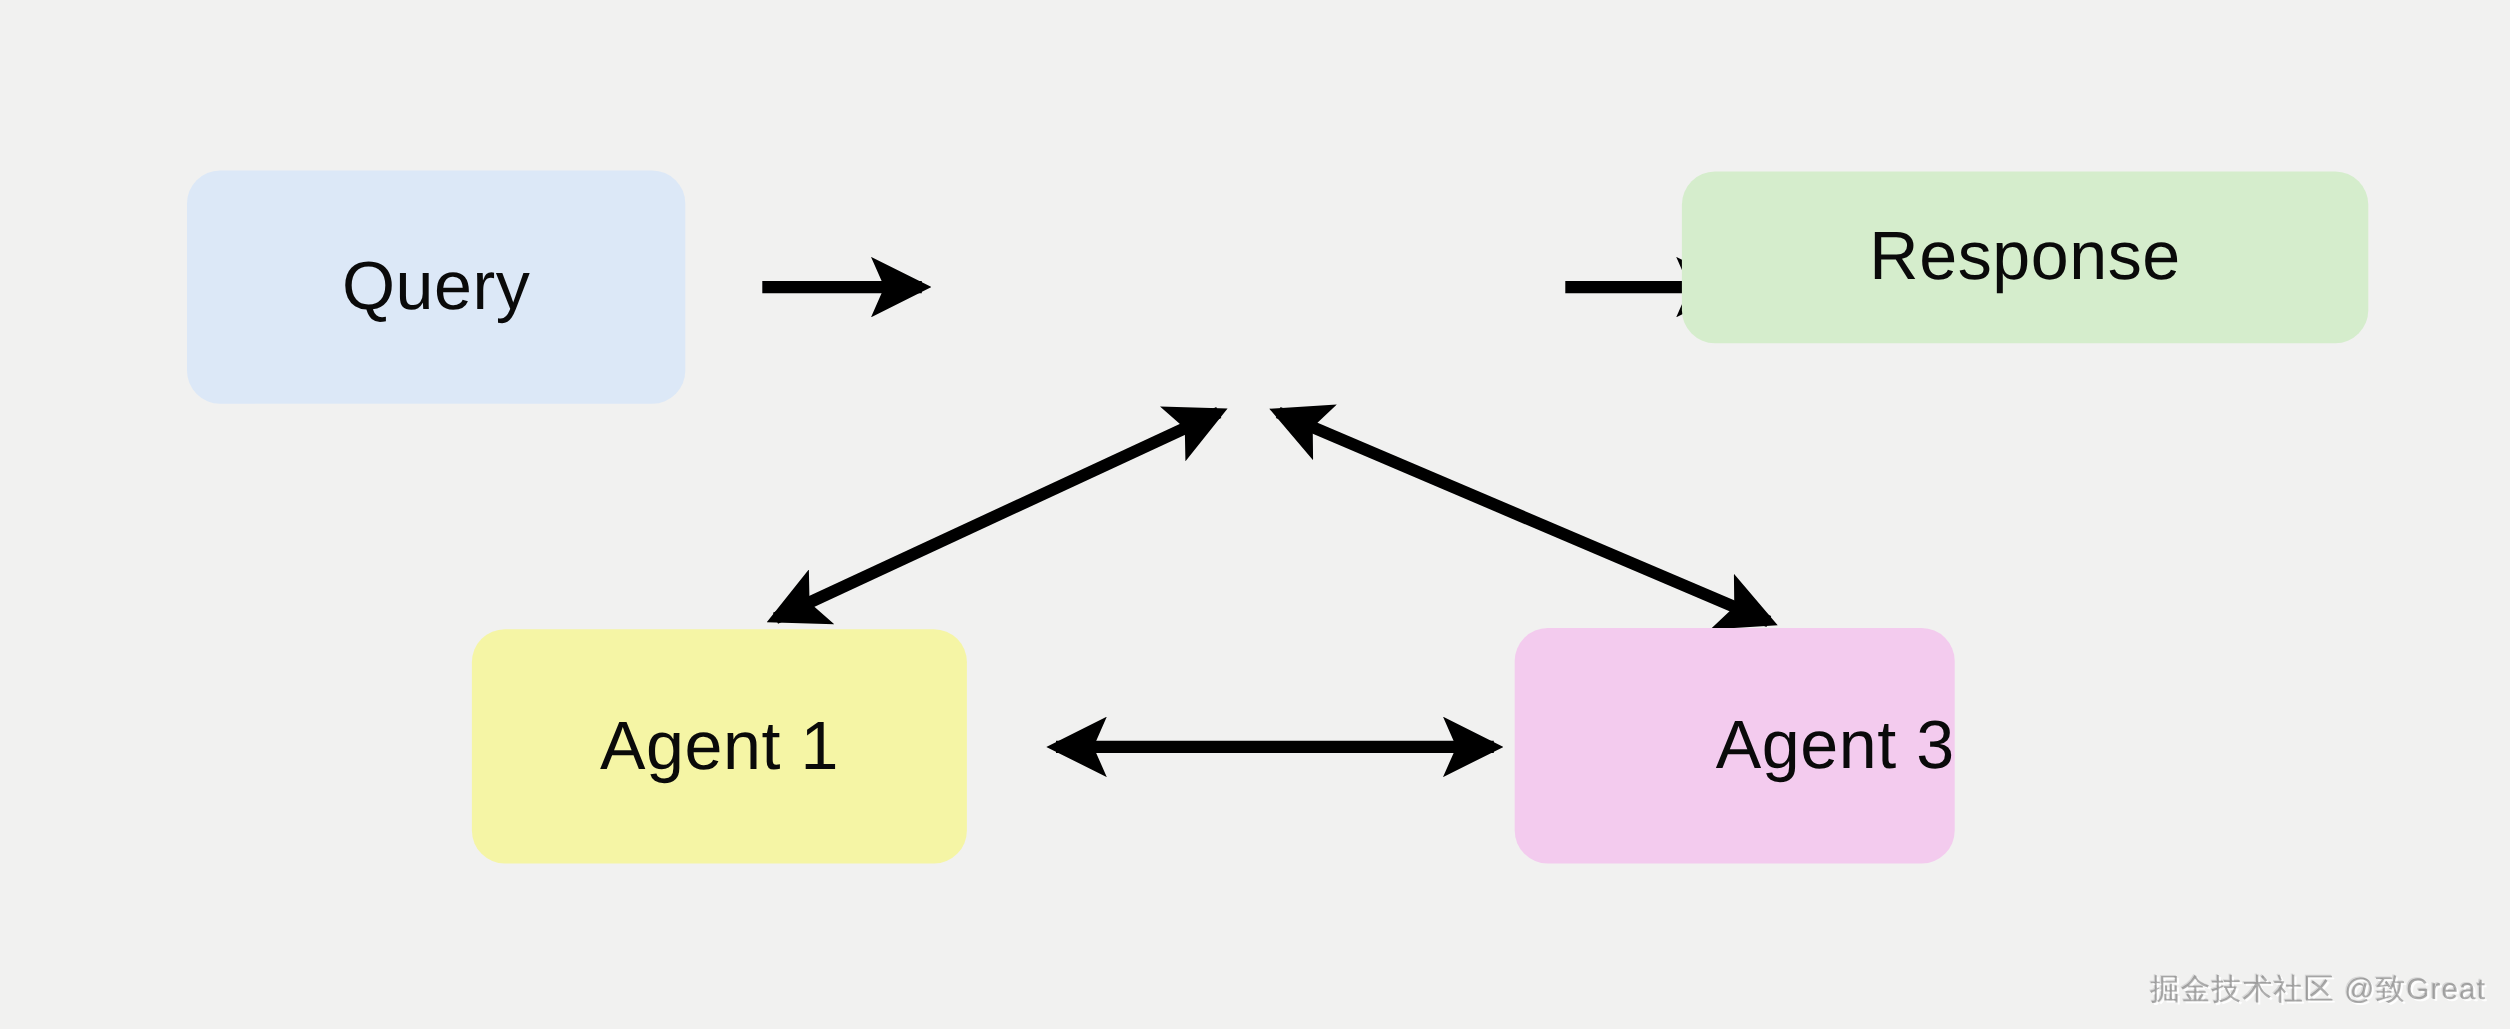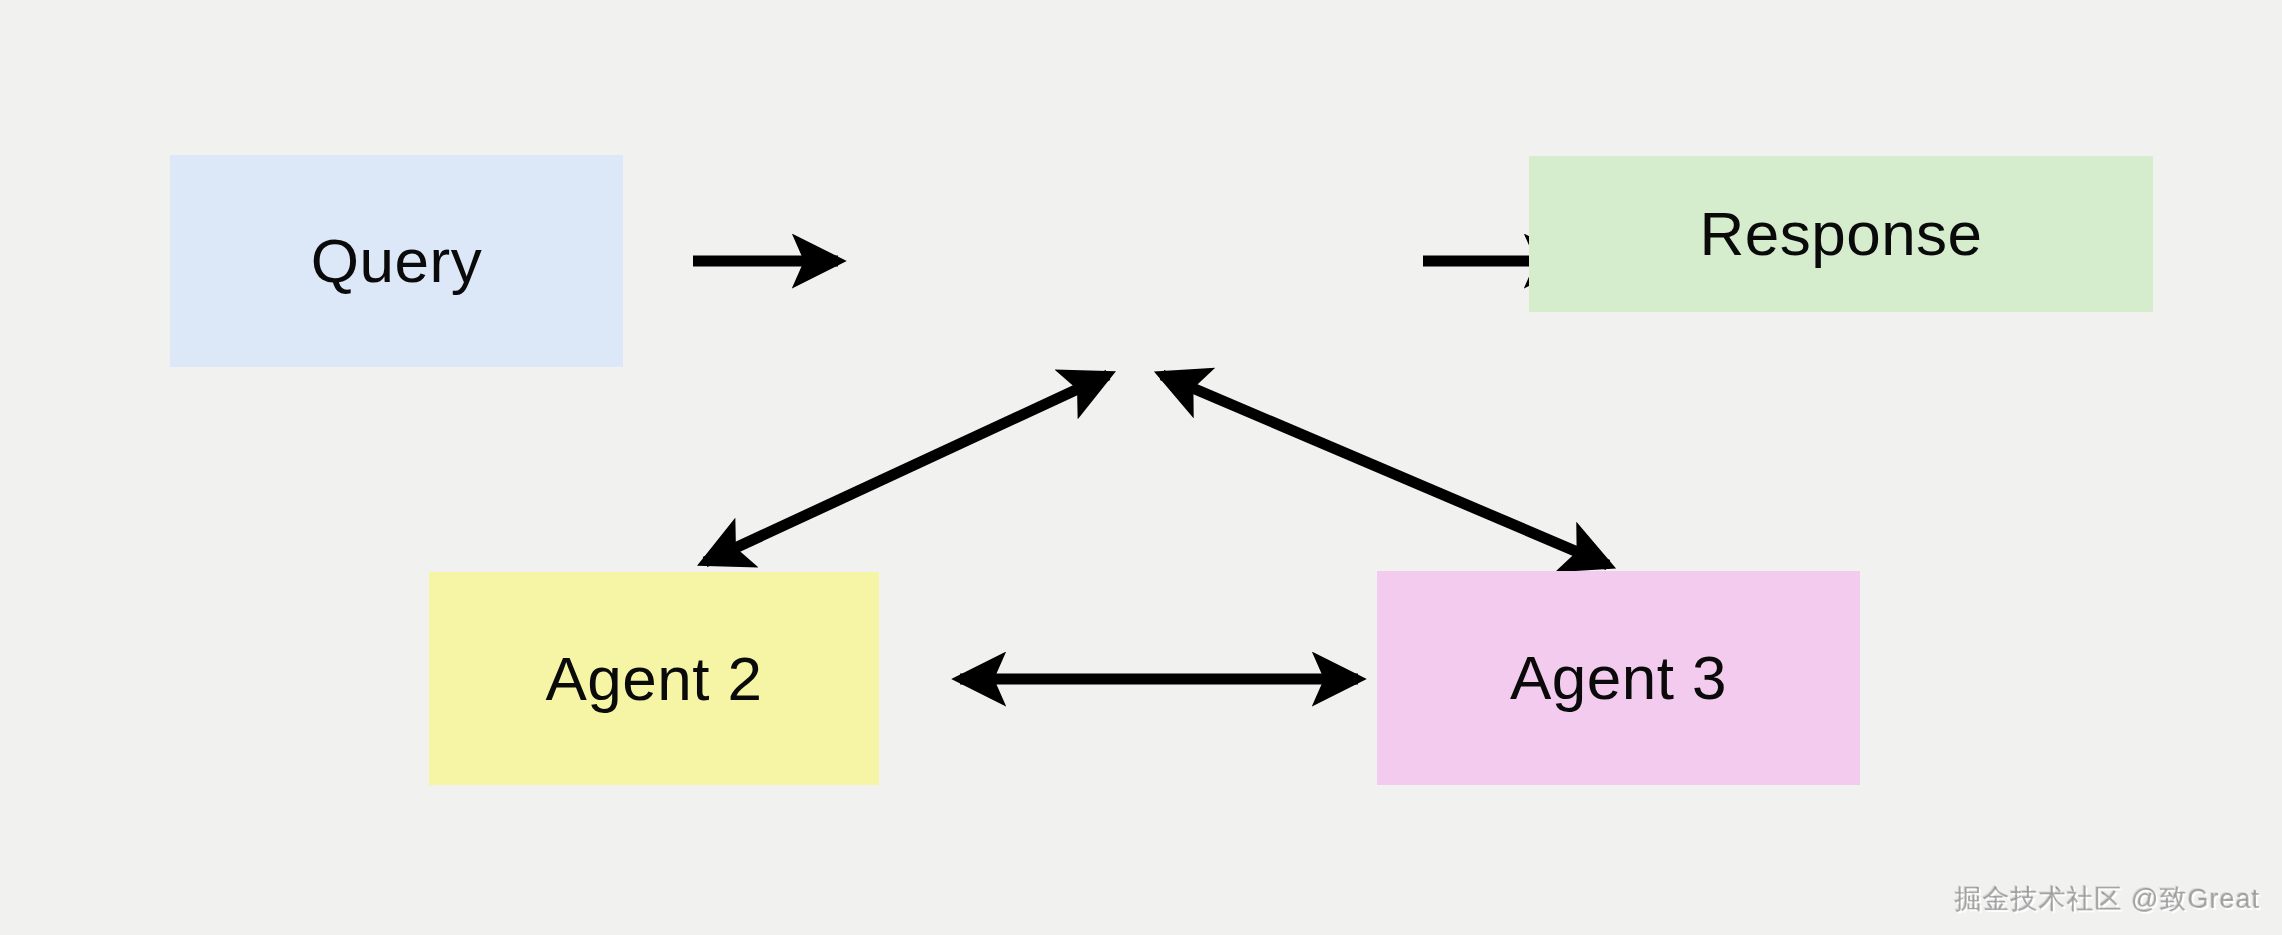--- a/index.html
+++ b/index.html
@@ -20,20 +20,21 @@
     display: flex;
     align-items: center;
     justify-content: center;
     box-sizing: border-box;
     color: #0a0a0a;
     font-size: 62px;
     font-weight: 400;
     letter-spacing: 0.5px;
     line-height: 1;
     white-space: nowrap;
+    border-radius: 30px;
   }
   #edges {
     position: absolute;
     left: 0;
     top: 0;
     width: 2282px;
     height: 935px;
     pointer-events: none;
   }
   #watermark {
@@ -87,22 +88,22 @@
   <div class="node" style="left:170px; top:155px; width:453px; height:212px; background:#dce8f7;">
     <span>Query</span>
   </div>
 
 
   <div class="node" style="left:1529px; top:156px; width:624px; height:156px; background:#d5edcc;">
     <span>Response</span>
   </div>
 
   <div class="node" style="left:429px; top:572px; width:450px; height:213px; background:#f5f5a5;">
-    <span>Agent 2</span>
+    <span>Agent 1</span>
   </div>
 
-  <div class="node" style="left:1377px; top:571px; width:483px; height:214px; background:#f3cbee;">
+  <div class="node" style="left:1377px; top:571px; width:400px; height:214px; background:#f3cbee;justify-content:flex-end;">
     <span>Agent 3</span>
   </div>
 
   <div id="watermark">掘金技术社区 @致Great</div>
 
 </div>
 
 </body></html>

